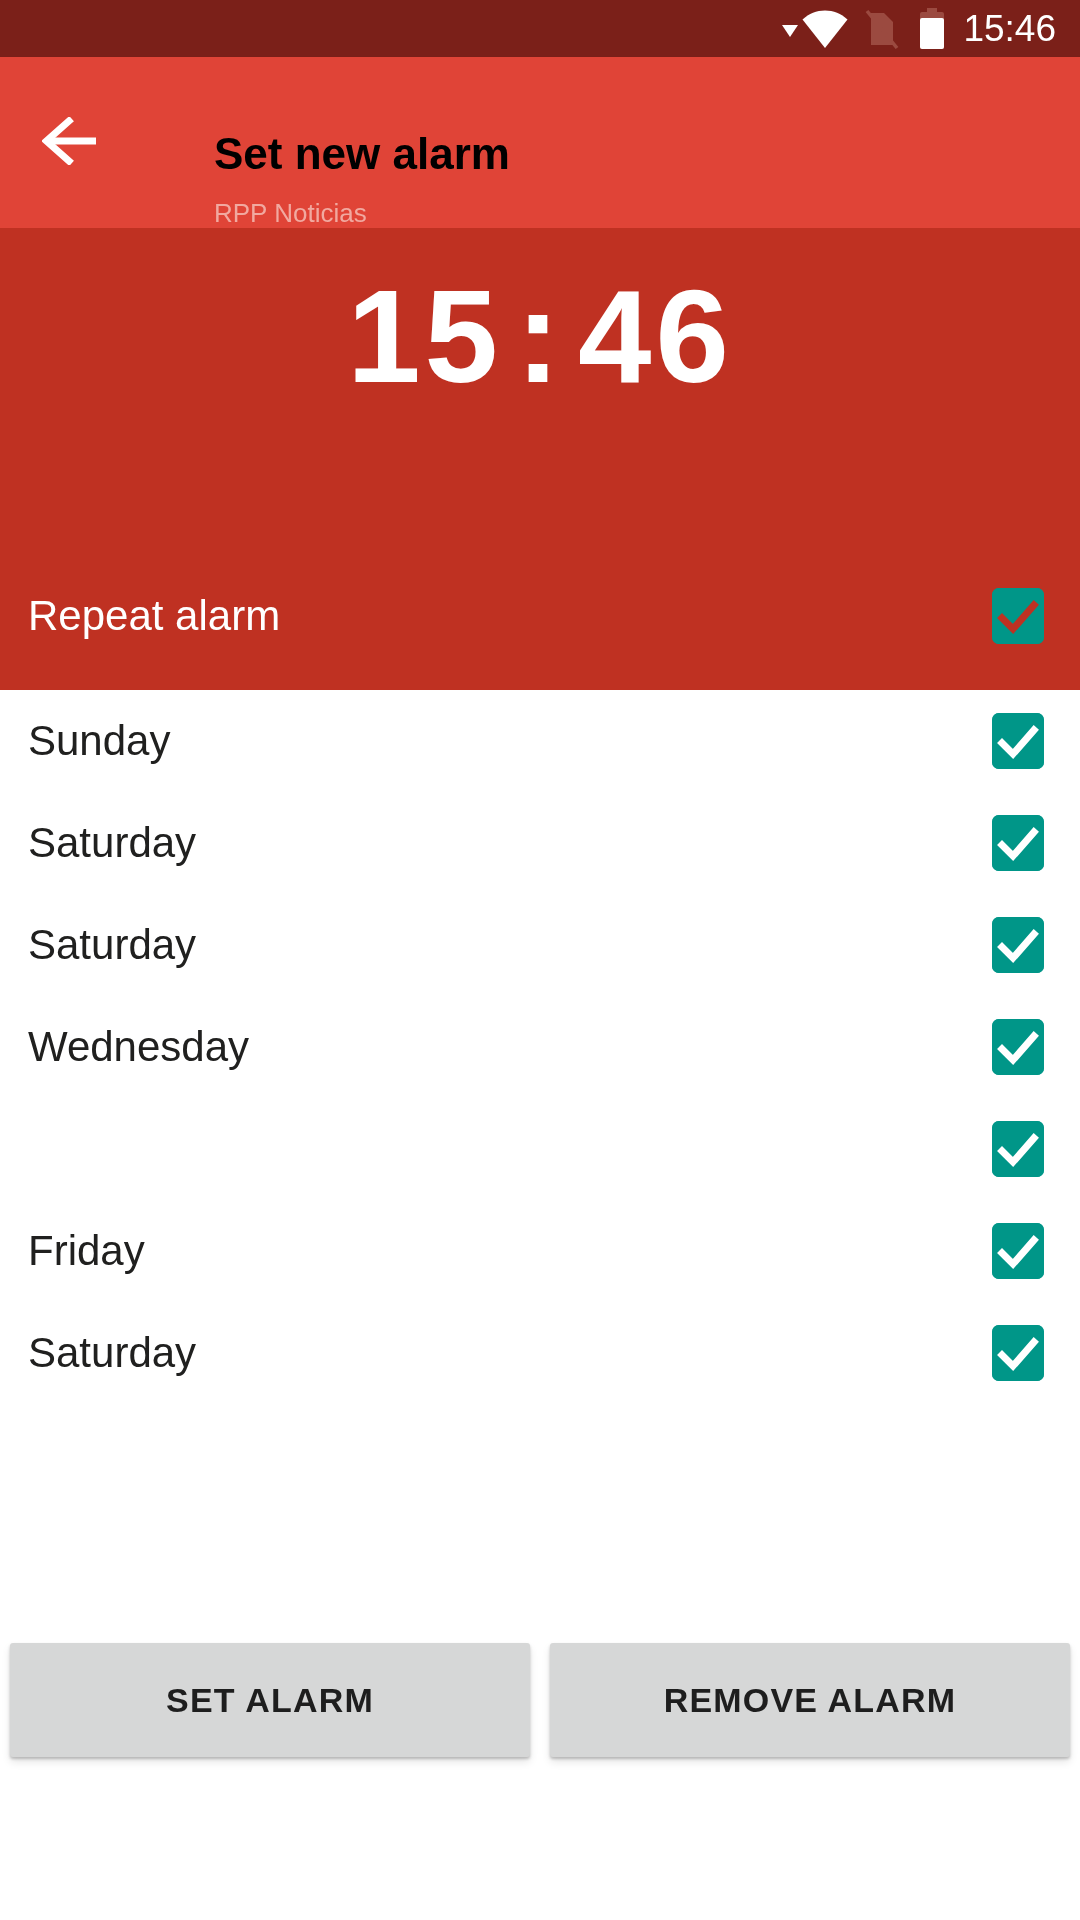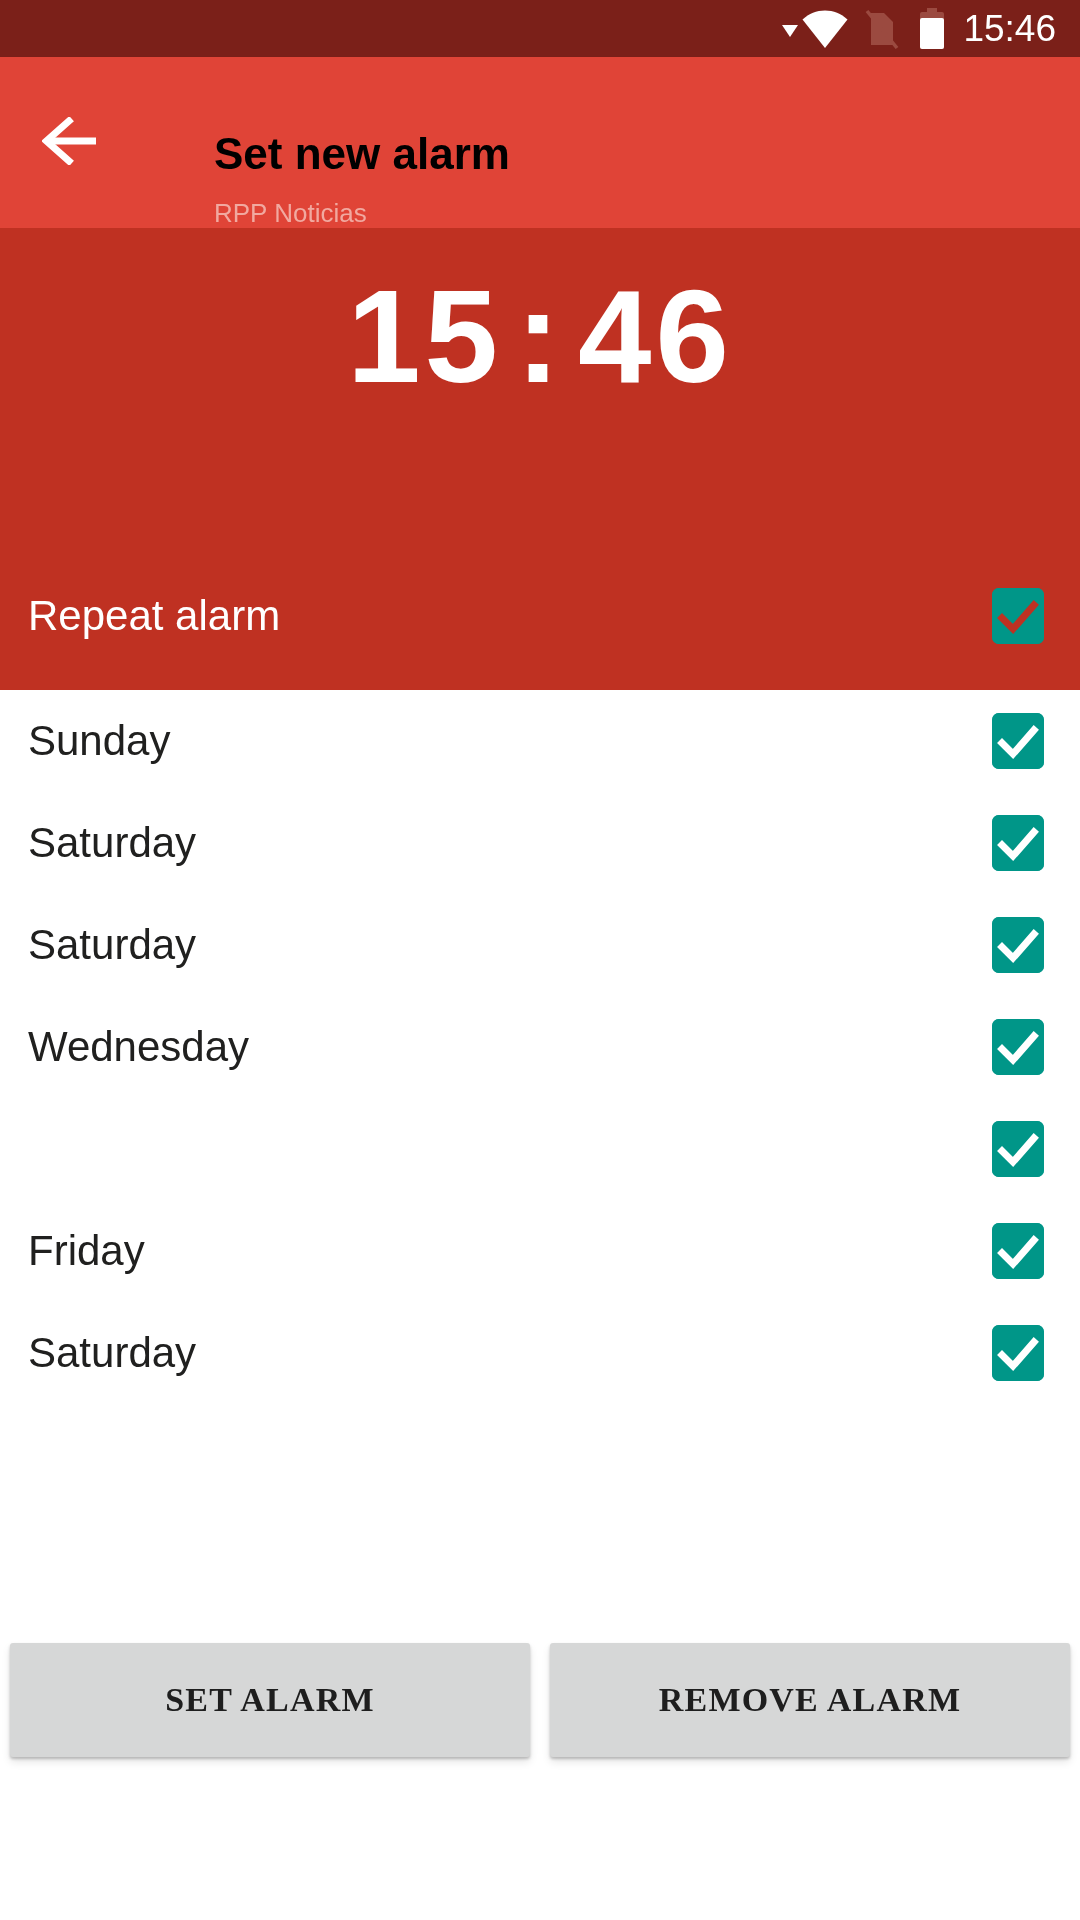--- a/index.html
+++ b/index.html
@@ -199,21 +199,21 @@
     display: flex;
   }
   .flat-btn {
     flex: 1 1 0;
     margin: 0 10px;
     background: #D6D7D7;
     border: none;
     border-radius: 3px;
     box-shadow: 0 2px 3px rgba(0,0,0,0.22), 0 5px 8px rgba(0,0,0,0.10);
     color: #1E1E1E;
-    font-family: Liberation Serif, serif;
+    font-family: Liberation Sans, sans-serif;
     font-size: 34px;
     font-weight: bold;
     letter-spacing: 1.2px;
     cursor: pointer;
     padding: 0;
   }
 </style>
 </head>
 <body>
 

